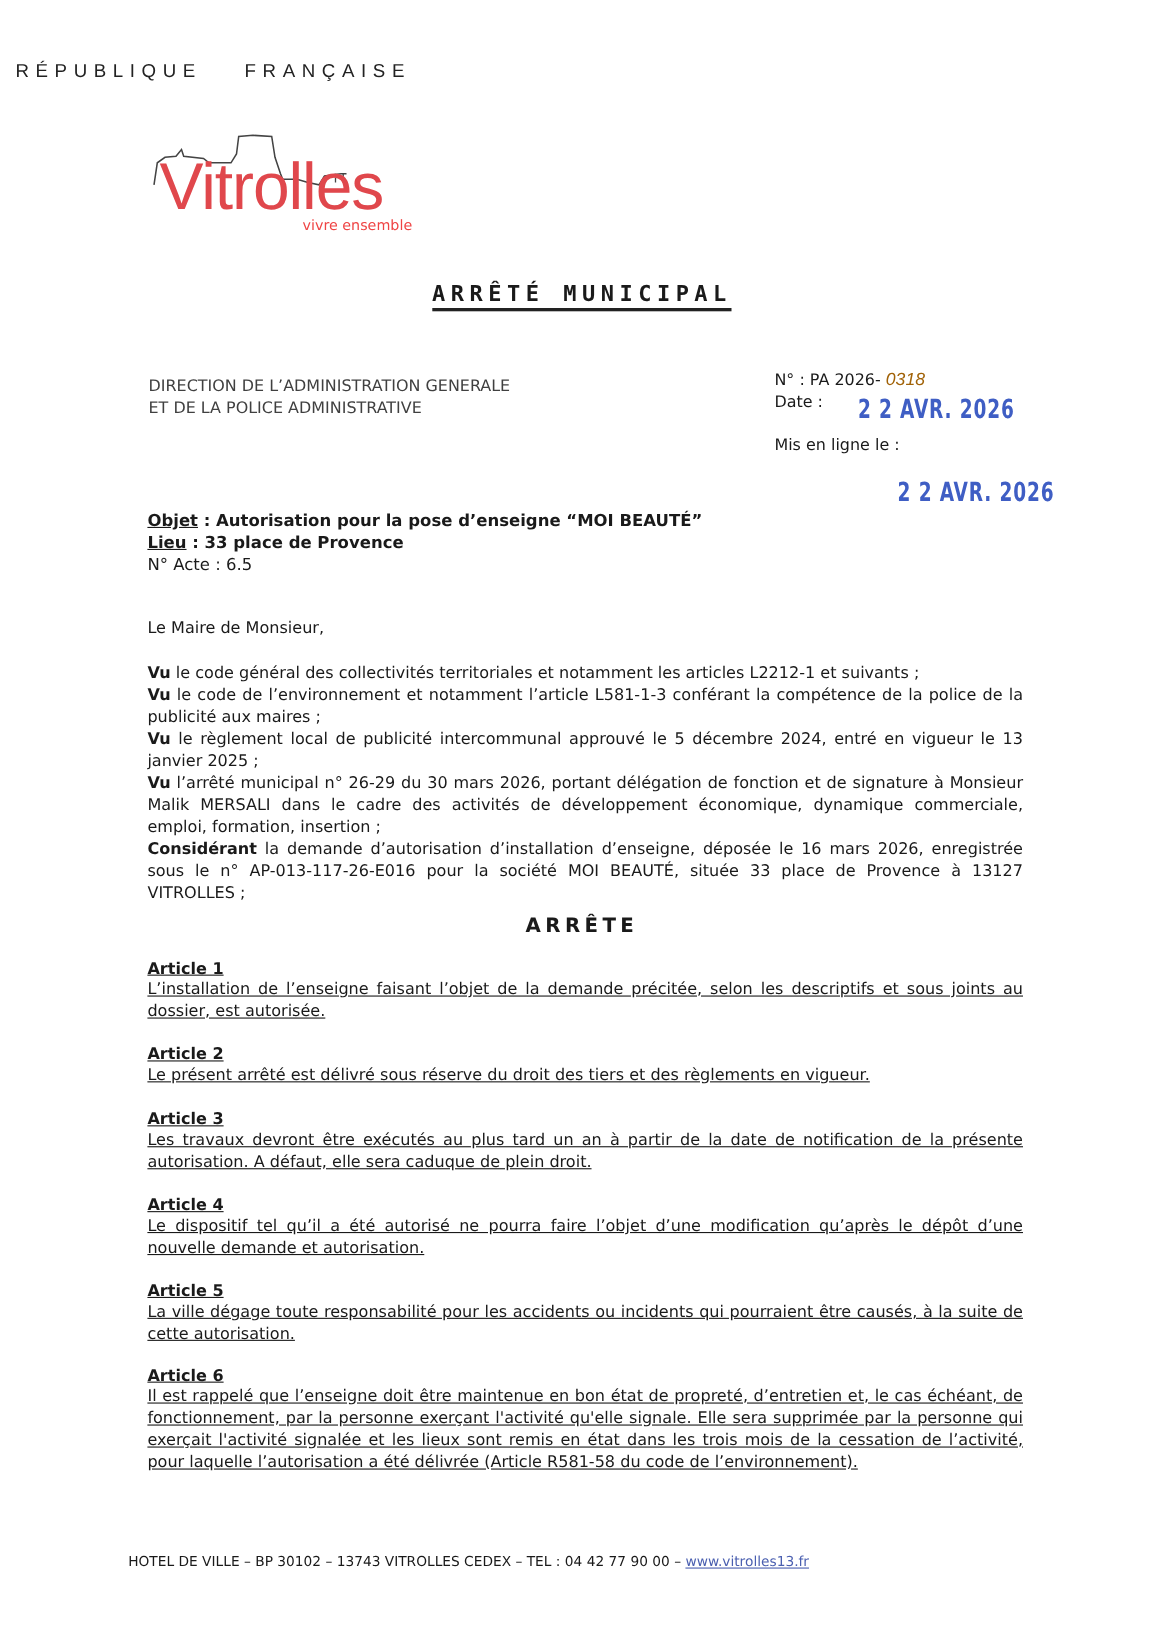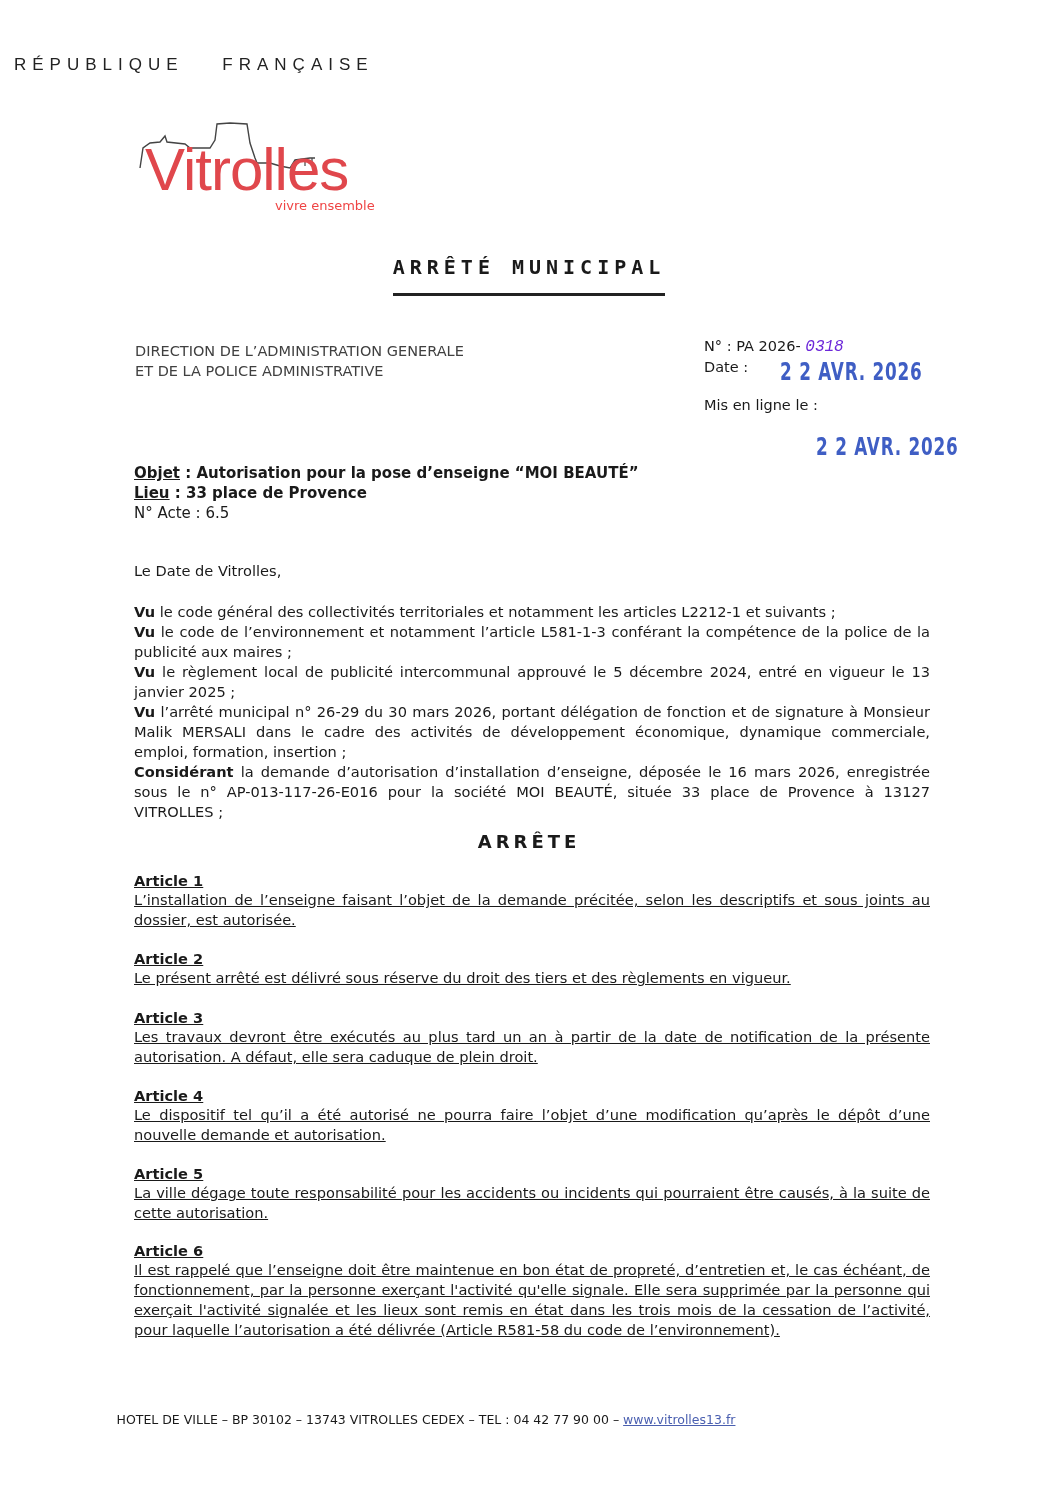--- a/index.html
+++ b/index.html
@@ -21,24 +21,24 @@
     }
     .logo-tag {
       left: 275px; top: 198px; font-family: "DejaVu Sans", sans-serif;
       font-size: 13px; color: #ef4444;
     }
     .title {
       top: 255px; left: 0; width: 1058px; text-align: center;
       font-family: "DejaVu Sans Mono", monospace; font-weight: bold;
       font-size: 20px; letter-spacing: 5px;
     }
-    .title span { border-bottom: 3px solid #222; padding-bottom: 14px; }
+    .title span { border-bottom: 3px solid #222; padding-bottom: 1px; }
     .dir { left: 135px; top: 341px; font-size: 14.5px; line-height: 20px; color: #404040; }
     .meta { left: 704px; top: 336px; font-size: 14.5px; line-height: 20px; }
-    .hand { color: #6d28d9; font-family: Liberation Mono, monospace; font-size: 16px; font-style: italic; text-align: right; }
+    .hand { color: #a16207; font-family: Liberation Sans, sans-serif; font-size: 16px; font-style: italic; text-align: right; }
     .stamp {
       color: #3f5ec4; font-family: "DejaVu Sans Condensed", "DejaVu Sans", sans-serif;
       font-weight: bold; font-size: 24px; transform: scaleX(0.78); transform-origin: left center;
       letter-spacing: 1px; display: inline-block;
     }
     .stamp-date { left: 780px; top: 358px; }
     .mel { left: 704px; top: 397px; font-size: 14.5px; }
     .stamp-online { left: 816px; top: 433px; }
     .obj { left: 134px; top: 463px; font-size: 15px; line-height: 20px; }
     .obj b { font-weight: bold; }
@@ -99,21 +99,21 @@
 <div class="abs obj">
   <div>
     <b><u>Objet</u><span> : Autorisation pour la pose d’enseigne “MOI BEAUTÉ”</span></b>
   </div>
   <div>
     <b><u>Lieu</u><span> : 33 place de Provence</span></b>
   </div>
   <div>N° Acte : 6.5</div>
 </div>
 
-<div class="abs body-text maire">Le Date de Vitrolles,</div>
+<div class="abs body-text maire">Le Maire de Monsieur,</div>
 
 <div class="abs body-text vu">
   <p><b>Vu</b><span> le code général des collectivités territoriales et notamment les articles L2212-1 et suivants ;</span></p>
   <p><b>Vu</b><span> le code de l’environnement et notamment l’article L581-1-3 conférant la compétence de la police de la publicité aux maires ;</span></p>
   <p><b>Vu</b><span> le règlement local de publicité intercommunal approuvé le 5 décembre 2024, entré en vigueur le 13 janvier 2025 ;</span></p>
   <p><b>Vu</b><span> l’arrêté municipal n° 26-29 du 30 mars 2026, portant délégation de fonction et de signature à Monsieur Malik MERSALI dans le cadre des activités de développement économique, dynamique commerciale, emploi, formation, insertion ;</span></p>
   <p><b>Considérant</b><span> la demande d’autorisation d’installation d’enseigne, déposée le 16 mars 2026, enregistrée sous le n° AP-013-117-26-E016 pour la société MOI BEAUTÉ, située 33 place de Provence à 13127 VITROLLES ;</span></p>
 </div>
 
 <div class="abs arrete">ARRÊTE</div>

